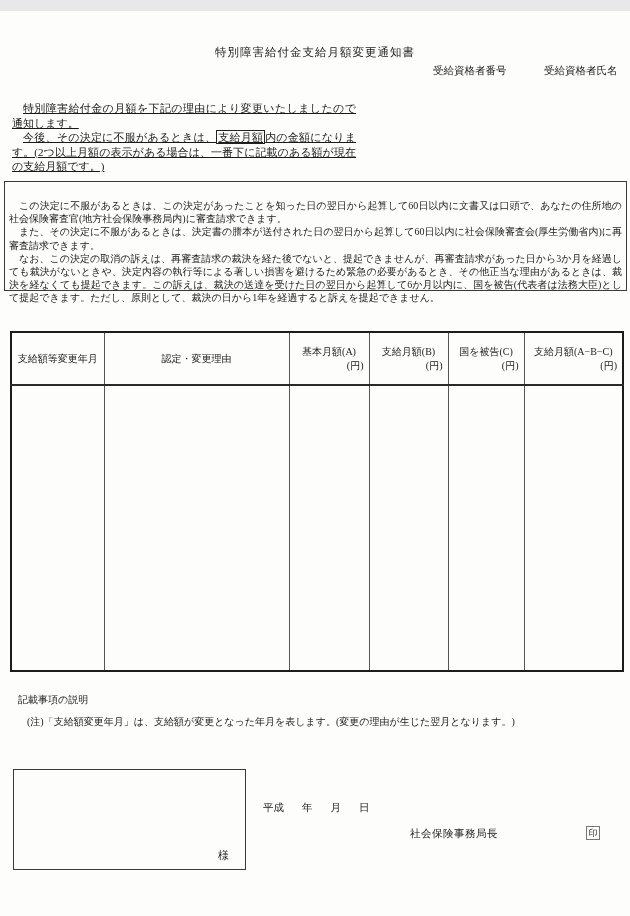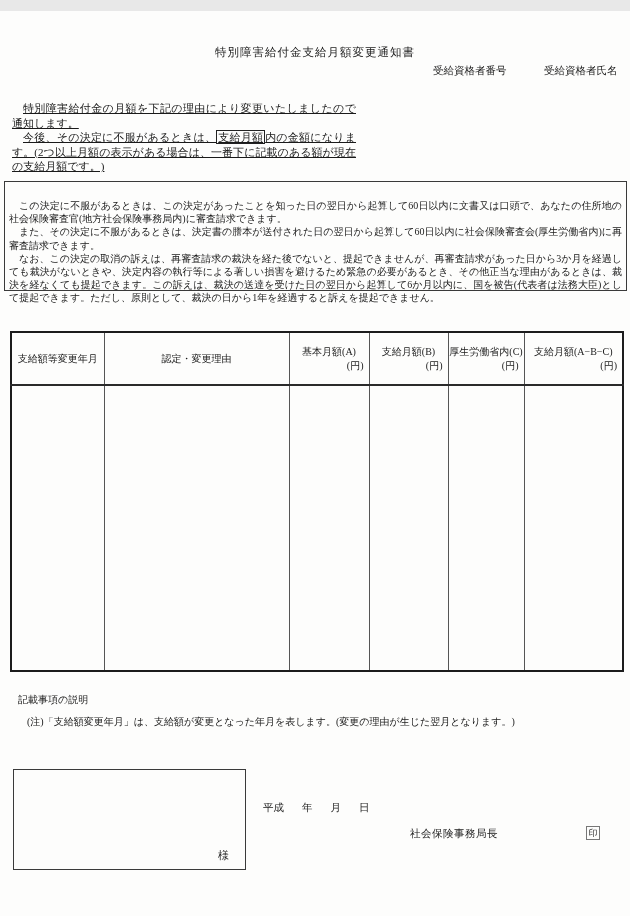--- a/index.html
+++ b/index.html
@@ -91,21 +91,21 @@
         </th>
         <th>
           <div class="h-label">基本月額(A)</div>
           <div class="h-unit">(円)</div>
         </th>
         <th>
           <div class="h-label">支給月額(B)</div>
           <div class="h-unit">(円)</div>
         </th>
         <th>
-          <div class="h-label">厚生労働省内(C)</div>
+          <div class="h-label">国を被告(C)</div>
           <div class="h-unit">(円)</div>
         </th>
         <th>
           <div class="h-label">支給月額(A−B−C)</div>
           <div class="h-unit">(円)</div>
         </th>
       </tr>
     </thead>
     <tbody>
       <tr>

